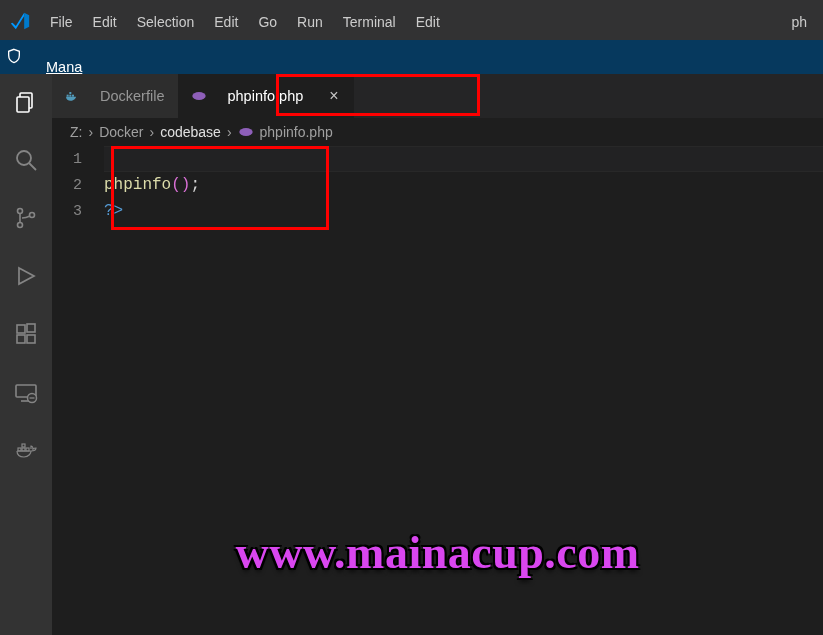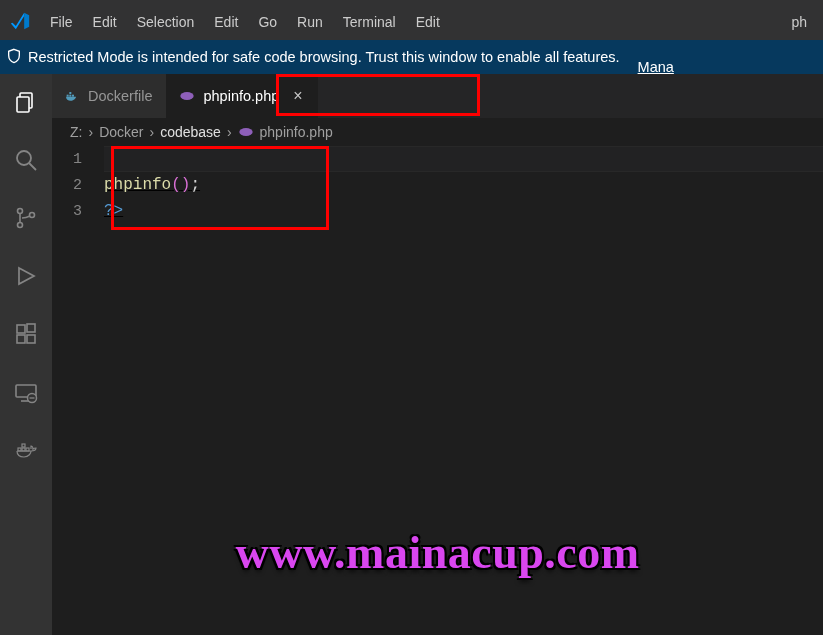--- a/index.html
+++ b/index.html
@@ -70,21 +70,21 @@
   }
   .tab {
     display:flex;
     align-items:center;
     padding: 0 14px 0 12px;
     color:#969696;
     font-size:14.5px;
     background:#2d2d2d;
     border-right:1px solid #1e1e1e;
     cursor:pointer;
-    gap:8px;
+    gap:20px;
   }
   .tab.active { background:#1e1e1e; color:#ffffff; }
   .tab .tab-icon { color:#519aba; display:flex;}
   .tab .php-icon { color:#8e5fb9; display:flex;}
   .tab .close-x { color:#c5c5c5; margin-left:6px; font-size:16px; line-height:1; display:none;}
   .tab.active .close-x { display:inline; }
 
   .tab-highlight-box1 {
     position:absolute;
     border: 3px solid #ff0000;
@@ -107,21 +107,21 @@
   .breadcrumb .chev { color:#a0a0a0; }
   .breadcrumb .php-icon { color:#8e5fb9; display:inline-flex; vertical-align:middle;}
 
   
   .code-area { flex:1; position:relative; font-family: Consolas, "Courier New", monospace; font-size:16px; }
   .code-line { display:flex; height:26px; align-items:center; }
   .gutter {
     width:52px; text-align:right; padding-right:22px;
     color:#858585; font-size:15px;
   }
-  .code { white-space:pre;text-decoration:underline; }
+  .code { white-space:pre; }
   .tok-tag   { color:#569cd6; }
   .tok-fn    { color:#dcdcaa; }
   .tok-brace { color:#da70d6; }
   .tok-punc  { color:#d4d4d4; }
 
   .code-highlight-box {
     position:absolute;
     border: 3px solid #ff0000;
     pointer-events:none;
   }
@@ -173,21 +173,20 @@
   <span id="menu-items"><span class="menu-item">File</span><span class="menu-item">Edit</span><span class="menu-item">Selection</span><span class="menu-item">Edit</span><span class="menu-item">Go</span><span class="menu-item">Run</span><span class="menu-item">Terminal</span><span class="menu-item">Edit</span></span>
   <span class="right-title">ph</span>
 </div>
 
 <div class="banner">
   <span class="shield-icon">
     <svg class="ico16" viewBox="0 0 24 24" fill="none">
       <path d="M12 2 L20 5 V11 C20 16 16.5 20.5 12 22 C7.5 20.5 4 16 4 11 V5 Z" stroke="#ffffff" stroke-width="2" fill="none"></path>
     </svg>
   </span>
-  <span>Restricted Mode is intended for safe code browsing. Trust this window to enable all features.</span>
   <span class="link">Mana</span>
 </div>
 
 <div class="main">
 
   <div class="activitybar">
     <div class="act-item active">
       <svg class="ico24" viewBox="0 0 24 24" fill="none">
         <rect x="6" y="3" width="12" height="15" rx="1" stroke="currentColor" stroke-width="1.6"></rect>
         <rect x="3" y="7" width="12" height="15" rx="1" stroke="currentColor" stroke-width="1.6" fill="#333333"></rect>

